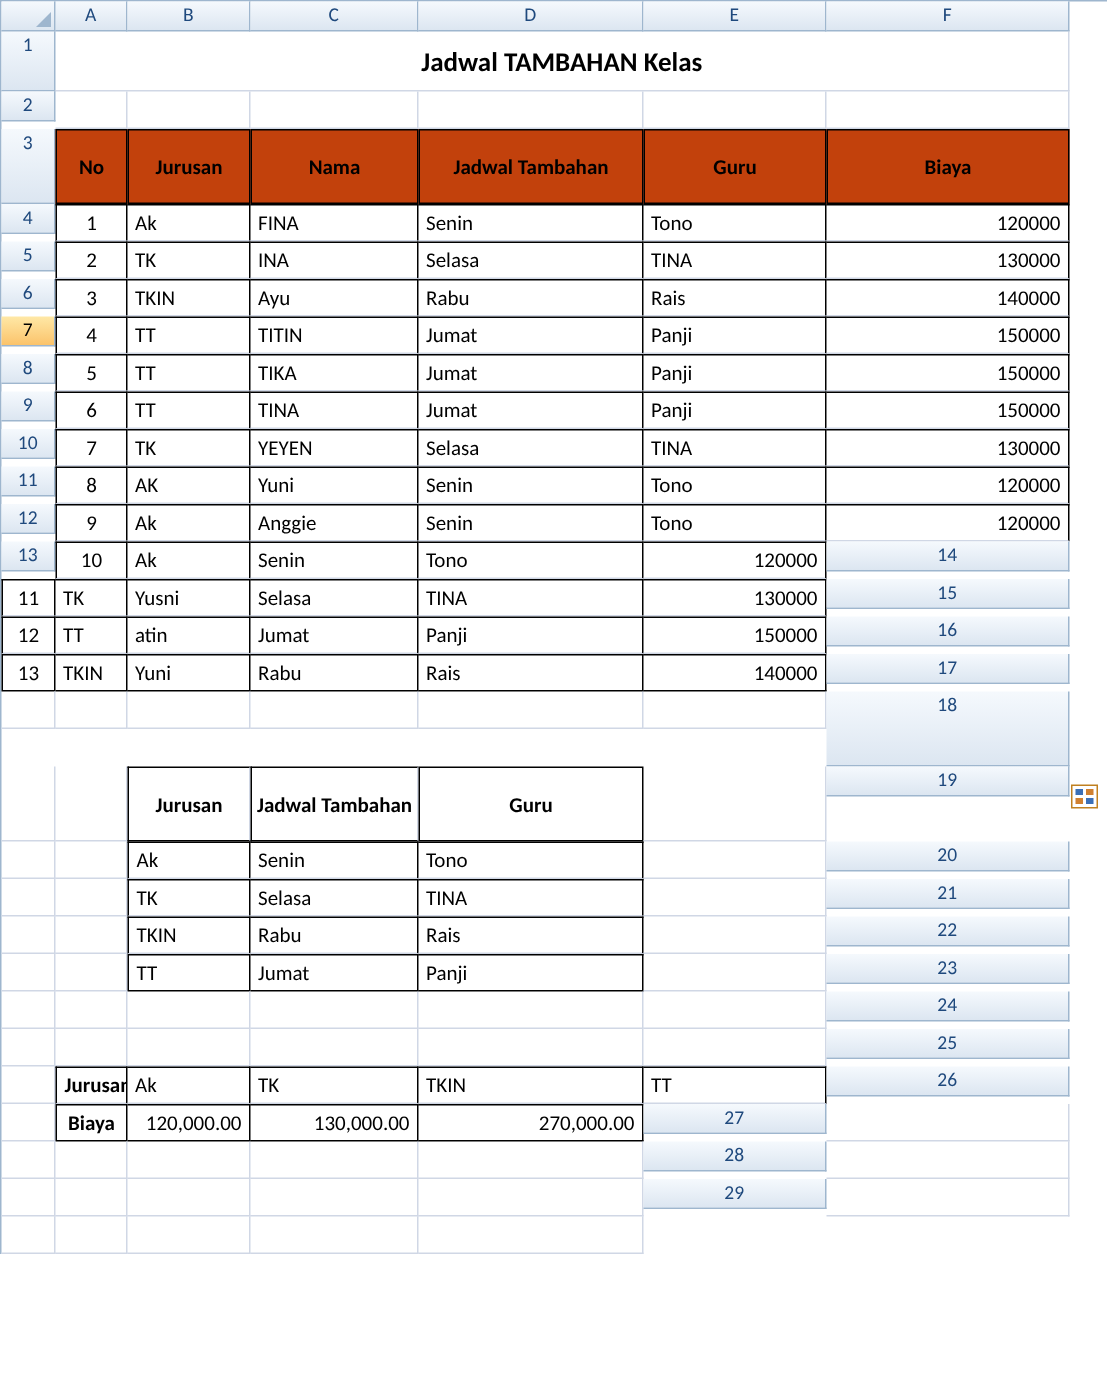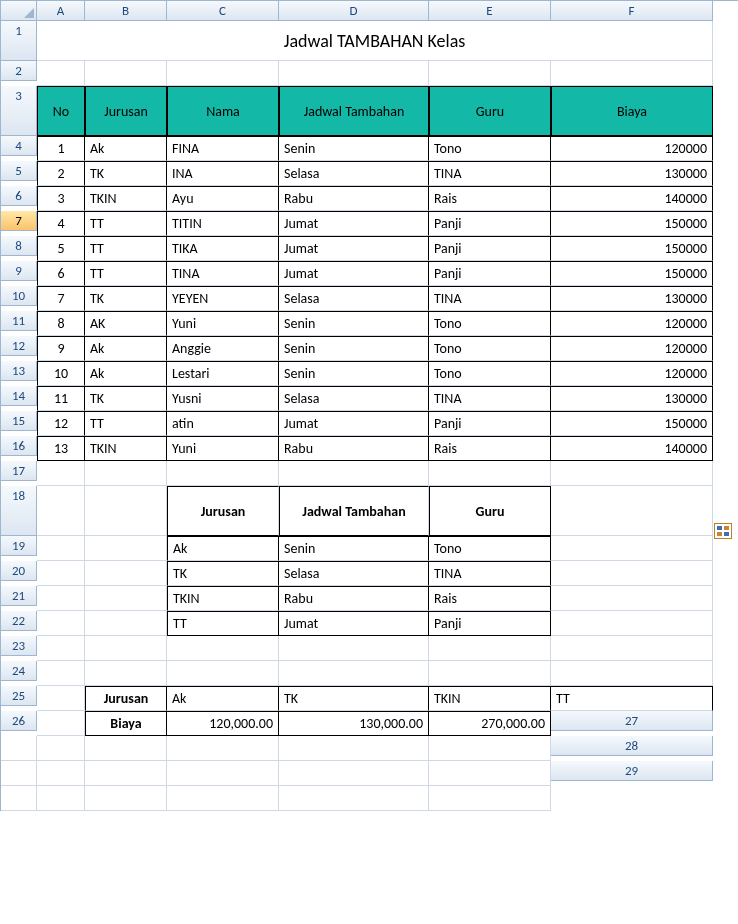--- a/index.html
+++ b/index.html
@@ -46,30 +46,30 @@
     border-right: 1px solid #d0d7e5;
     border-bottom: 1px solid #d0d7e5;
     padding: 3px 5px;
     height: 25px;
     overflow: hidden;
     white-space: nowrap;
   }
   .h40 { height: 40px; }
   .h50 { height: 50px; }
   .titlecell {
-    font-weight: normal;
+    font-weight: bold;
     font-size: 18px;
     text-align: center;
     display: flex;
     align-items: center;
     justify-content: center;
   }
   .thcell {
-    background: #14b8a6;
-    font-weight: normal;
+    background: #c2410c;
+    font-weight: bold;
     text-align: center;
     display: flex;
     align-items: center;
     justify-content: center;
     border: 1px solid #000 !important;
   }
   .tb-top { border-top: 1px solid #000; }
   .tb-bot { border-bottom: 1px solid #000; }
   .tb-left { border-left: 1px solid #000; }
   .tb-right { border-right: 1px solid #000; }
@@ -182,21 +182,20 @@
       <div class="rowhead">12</div>
       <div class="cell center tb-left tb-right tb-top">9</div>
       <div class="cell tb-right tb-top">Ak</div>
       <div class="cell tb-right tb-top">Anggie</div>
       <div class="cell tb-right tb-top">Senin</div>
       <div class="cell tb-right tb-top">Tono</div>
       <div class="cell right tb-right tb-top">120000</div>
       <div class="rowhead">13</div>
       <div class="cell center tb-left tb-right tb-top">10</div>
       <div class="cell tb-right tb-top">Ak</div>
-      <div class="cell tb-right tb-top">Lestari</div>
       <div class="cell tb-right tb-top">Senin</div>
       <div class="cell tb-right tb-top">Tono</div>
       <div class="cell right tb-right tb-top">120000</div>
       <div class="rowhead">14</div>
       <div class="cell center tb-left tb-right tb-top">11</div>
       <div class="cell tb-right tb-top">TK</div>
       <div class="cell tb-right tb-top">Yusni</div>
       <div class="cell tb-right tb-top">Selasa</div>
       <div class="cell tb-right tb-top">TINA</div>
       <div class="cell right tb-right tb-top">130000</div>

